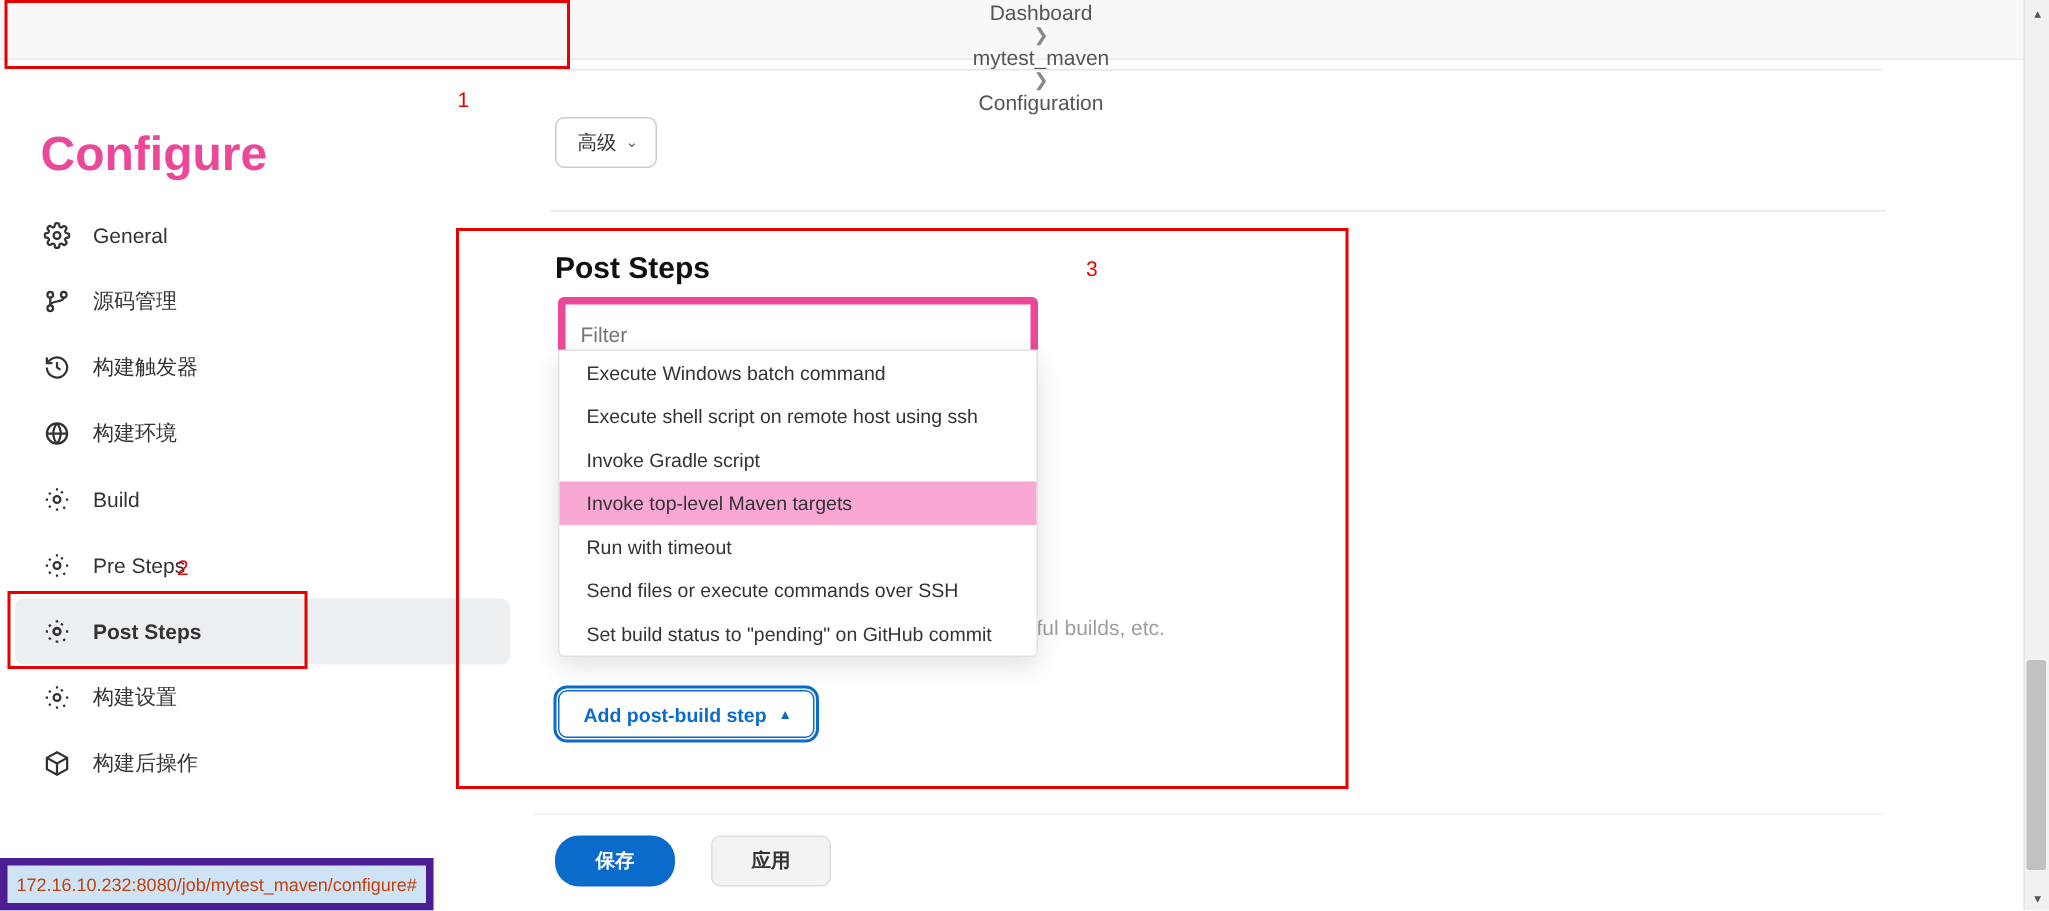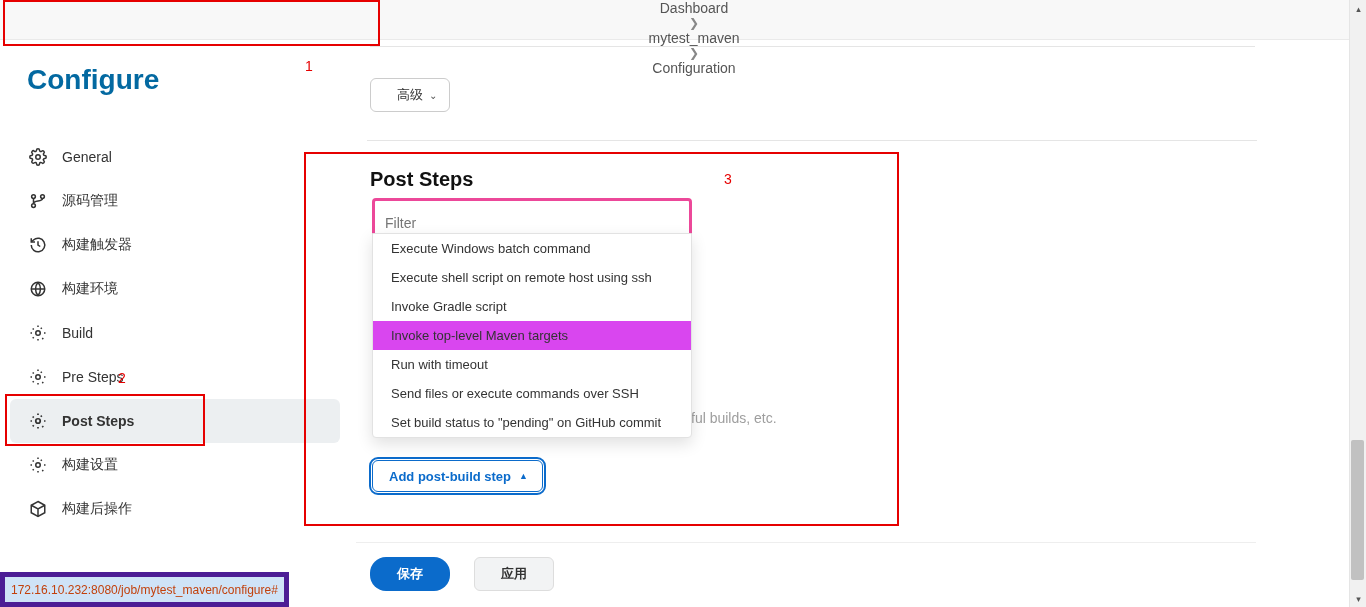--- a/index.html
+++ b/index.html
@@ -54,24 +54,24 @@
   .hr-under-crumb {
     position: absolute;
     left: 370px; top: 46px;
     width: 885px; height: 1px;
     background: #e5e5e5;
   }
 
   
   .left-title {
     position: absolute;
-    left: 27px; top: 64px;
-    font-size: 28px;
+    left: 27px; top: 84px;
+    font-size: 32px;
     font-weight: 700;
-    color: #0369a1;
+    color: #ec4899;
   }
   .sidebar {
     position: absolute;
     left: 10px; top: 135px;
     width: 330px;
   }
   .side-item {
     display: flex;
     align-items: center;
     height: 44px;
@@ -103,21 +103,21 @@
     left: 118px; top: 370px;
     color: #e60000;
     font-size: 14px;
   }
 
   
   .advanced-btn {
     position: absolute;
     left: 370px; top: 78px;
     height: 34px;
-    padding: 0 12px 0 26px;
+    padding: 0 12px 0 14px;
     border: 1px solid #ccc;
     border-radius: 6px;
     background: #fff;
     display: flex; align-items: center;
     font-size: 13px;
     color: #333;
     cursor: pointer;
   }
   .advanced-btn .chev {
     margin-left: 6px;
@@ -142,21 +142,21 @@
 
   
   .filter-wrap {
     position: absolute;
     left: 372px; top: 198px;
     width: 320px;
   }
   .filter-input {
     width: 100%;
     height: 50px;
-    border: 3px solid #ec4899;
+    border: 5px solid #ec4899;
     border-radius: 4px;
     padding: 0 10px;
     font-size: 14px;
     color: #c2410c;
     outline: none;
   }
   .dropdown {
     position: absolute;
     left: 372px; top: 233px;
     width: 320px;
@@ -168,21 +168,21 @@
     z-index: 5;
   }
   .dd-item {
     padding: 7px 18px;
     font-size: 13px;
     color: #333;
     cursor: pointer;
     white-space: nowrap;
   }
   .dd-item.highlight {
-    background: #d946ef;
+    background: #f9a8d4;
   }
 
   
   .faint-text {
     position: absolute;
     left: 691px; top: 410px;
     font-size: 14px;
     color: #9e9e9e;
     z-index: 1;
   }

